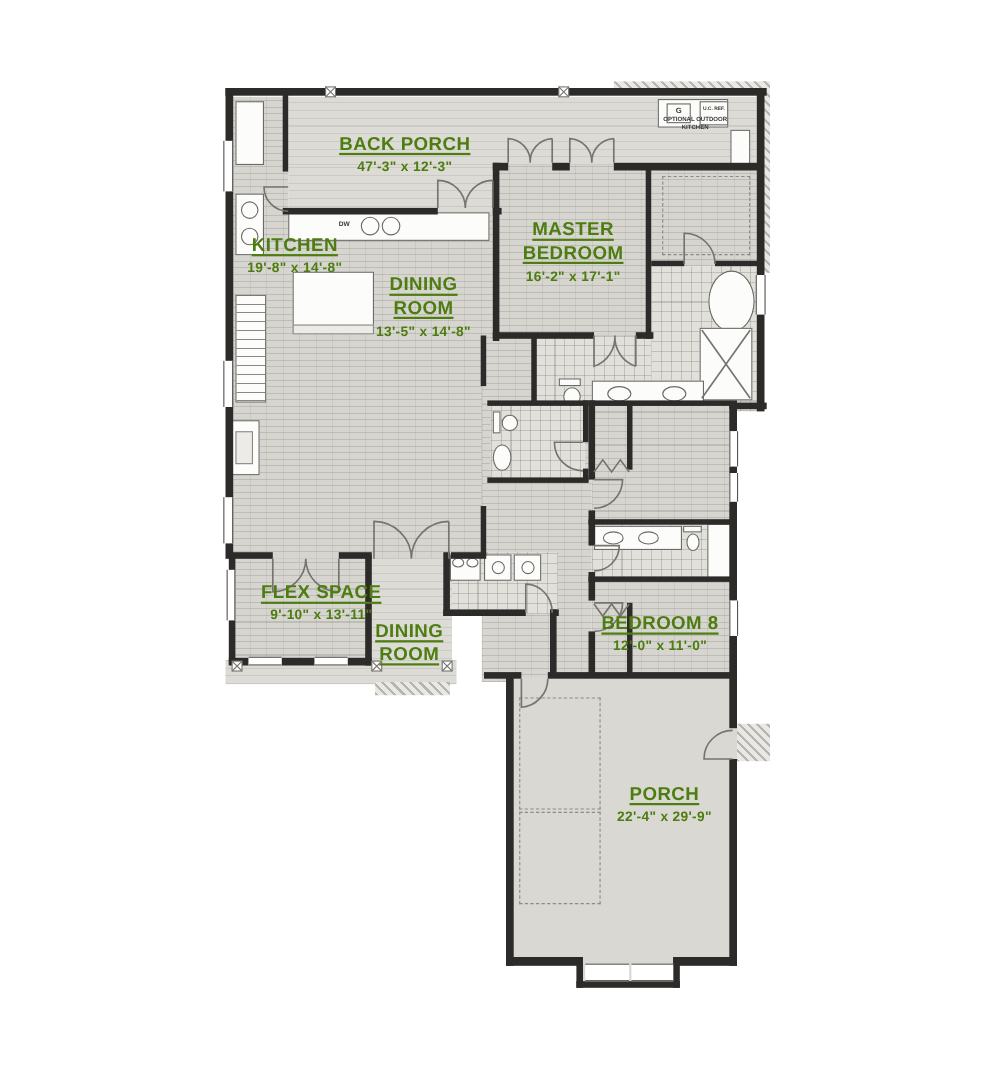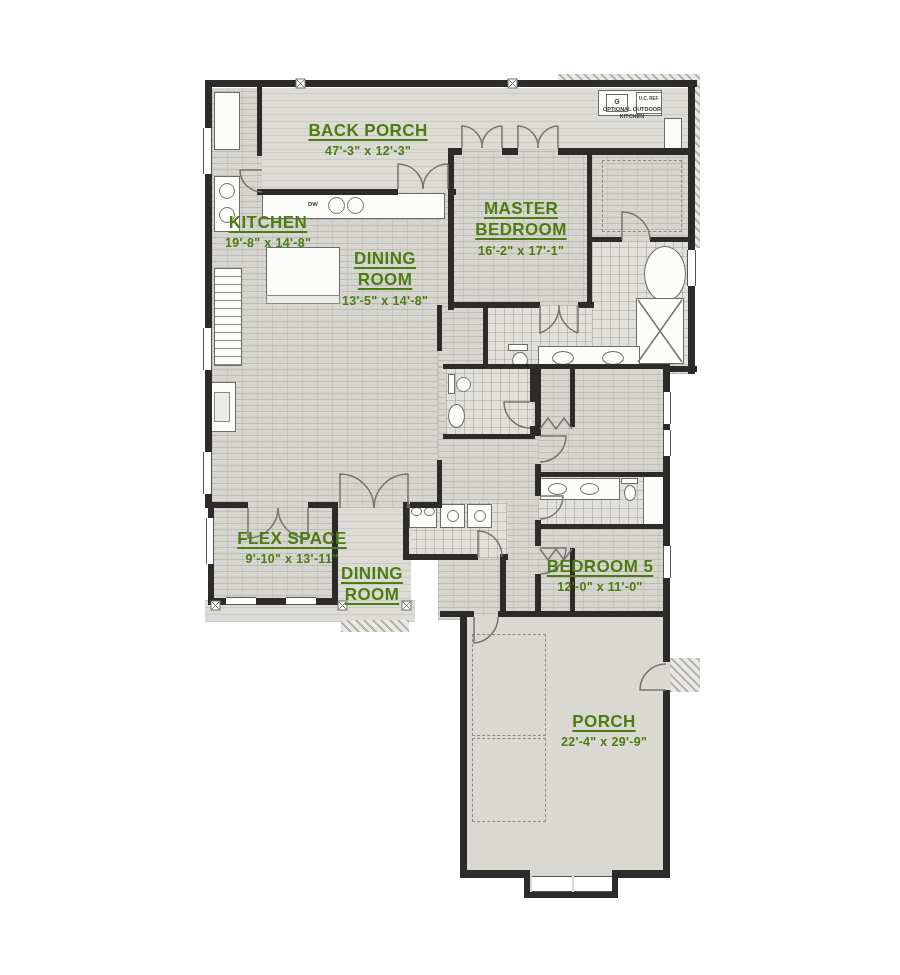--- a/index.html
+++ b/index.html
@@ -249,21 +249,21 @@
   </div>
   <div class="room-label" style="left:270px;top:528px;padding-left:44px;">
     <div class="room-name">FLEX SPACE</div>
     <div class="room-dims">9'-10" x 13'-11"</div>
   </div>
   <div class="room-label" style="left:372px;top:563px;">
     <div class="room-name">DINING</div>
     <div class="room-name">ROOM</div>
   </div>
   <div class="room-label" style="left:600px;top:556px;">
-    <div class="room-name">BEDROOM 5</div>
+    <div class="room-name">BEDROOM 8</div>
     <div class="room-dims">12'-0" x 11'-0"</div>
   </div>
   <div class="room-label" style="left:604px;top:711px;">
     <div class="room-name">PORCH</div>
     <div class="room-dims">22'-4" x 29'-9"</div>
   </div>
 
   <div class="tiny" style="left:632px;top:106px;font-size:5.5px;line-height:1.2;">
     <span>OPTIONAL OUTDOOR</span><br>
     <span>KITCHEN</span>

